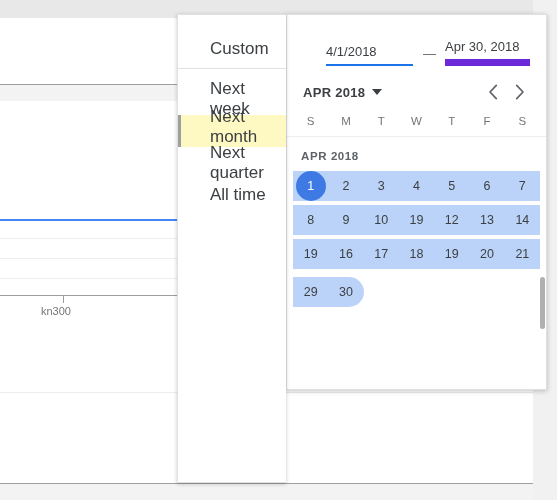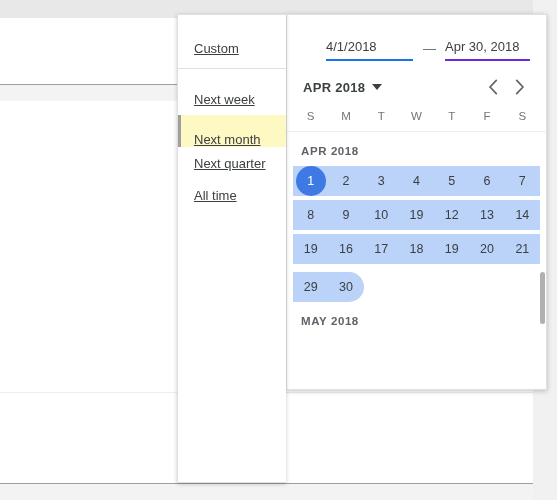--- a/index.html
+++ b/index.html
@@ -32,36 +32,36 @@
   .bg-bottom-strip{position:absolute;left:0;top:483px;width:533px;height:17px;background:#f3f3f3;
                    border-top:1px solid #9e9e9e;}
 
   
   #date-picker{position:absolute;left:177px;top:14px;display:flex;align-items:flex-start;}
 
   
   .presets{width:109px;background:#fff;border:1px solid #e0e0e0;border-right:none;
            box-shadow:0 1px 4px rgba(0,0,0,.22);height:469px;box-sizing:border-box;
            position:relative;z-index:2;}
-  .preset{height:32px;display:flex;align-items:center;padding-left:16px;font-size:13px;
-          color:#3c4043;cursor:pointer;position:relative;box-sizing:border-box;text-decoration:underline;}
+  .preset{height:32px;display:flex;align-items:center;padding-left:32px;font-size:17px;
+          color:#3c4043;cursor:pointer;position:relative;box-sizing:border-box;}
   .preset.first{height:40px;margin-top:14px;}
   .preset.sep{border-bottom:1px solid #e0e0e0;margin-bottom:14px;}
   .preset.active{background:#fef9c3;height:32px;align-items:flex-end;}
   .preset.active::before{content:"";position:absolute;left:0;top:0;bottom:0;width:3px;background:#9e9e9e;}
 
   
   .calendar{width:261px;background:#fff;border:1px solid #e0e0e0;
             box-shadow:0 1px 5px rgba(0,0,0,.24);height:376px;box-sizing:border-box;
             position:relative;overflow:hidden;}
 
   .range-row{display:flex;align-items:flex-end;padding:24px 16px 0 16px;box-sizing:border-box;justify-content:flex-end;}
   .range-field{font-size:13px;color:#3c4043;padding-bottom:5px;}
   .range-field.start{width:87px;border-bottom:2px solid #1a73e8;}
-  .range-field.end{width:85px;border-bottom:2px solid #6d28d9;color:#3c4043;}
+  .range-field.end{width:85px;border-bottom:7px solid #6d28d9;color:#3c4043;}
   .range-dash{margin:0 9px 0 10px;color:#5f6368;font-size:13px;padding-bottom:5px;}
 
   .month-bar{display:flex;align-items:center;padding:13px 14px 0 16px;box-sizing:border-box;}
   .month-select{display:flex;align-items:center;gap:7px;cursor:pointer;}
   .month-select-label{font-size:13px;font-weight:bold;color:#3c4043;letter-spacing:.3px;}
   .caret{width:0;height:0;border-left:5px solid transparent;border-right:5px solid transparent;
          border-top:6px solid #3c4043;}
   .nav-spacer{flex:1;}
   .nav-btn{width:26px;height:26px;display:flex;align-items:center;justify-content:center;cursor:pointer;}
   .nav-btn svg{display:block;}
@@ -92,20 +92,29 @@
 <body>
 
 <div id="app-background">
   <div class="bg-topbar"></div>
   <div class="bg-card-top">
     <div class="save-account">SAVE TO ACCOUNT</div>
   </div>
   <div class="bg-subbar"></div>
   <div class="bg-card-main"></div>
 
+  <div class="chart">
+    <div class="chart-series" style="top:69px;"></div>
+    <div class="gridline" style="top:88px;"></div>
+    <div class="gridline" style="top:108px;"></div>
+    <div class="gridline" style="top:128px;"></div>
+    <div class="axis-line" style="top:145px;"></div>
+    <div class="axis-tick" style="left:63px;top:146px;"></div>
+    <div class="axis-label" style="left:41px;top:155px;">kn300</div>
+  </div>
   <div class="bg-divider" style="top:392px;"></div>
   <div class="bg-bottom-strip"></div>
 </div>
 
 <div id="date-picker">
 
   <div class="presets">
     <div class="preset first sep">
       <span>Custom</span>
     </div>
@@ -247,19 +256,18 @@
         <div class="day in-range range-end-round">
           <span class="dnum">30</span>
           </div>
         <div class="day empty"></div>
         <div class="day empty"></div>
         <div class="day empty"></div>
         <div class="day empty"></div>
         <div class="day empty"></div>
       </div>
 
-      <div class="month-title">MAY 2018</div>
 
       <div class="cal-scrollbar"></div>
     </div>
 
   </div>
 </div>
 
 </body></html>

